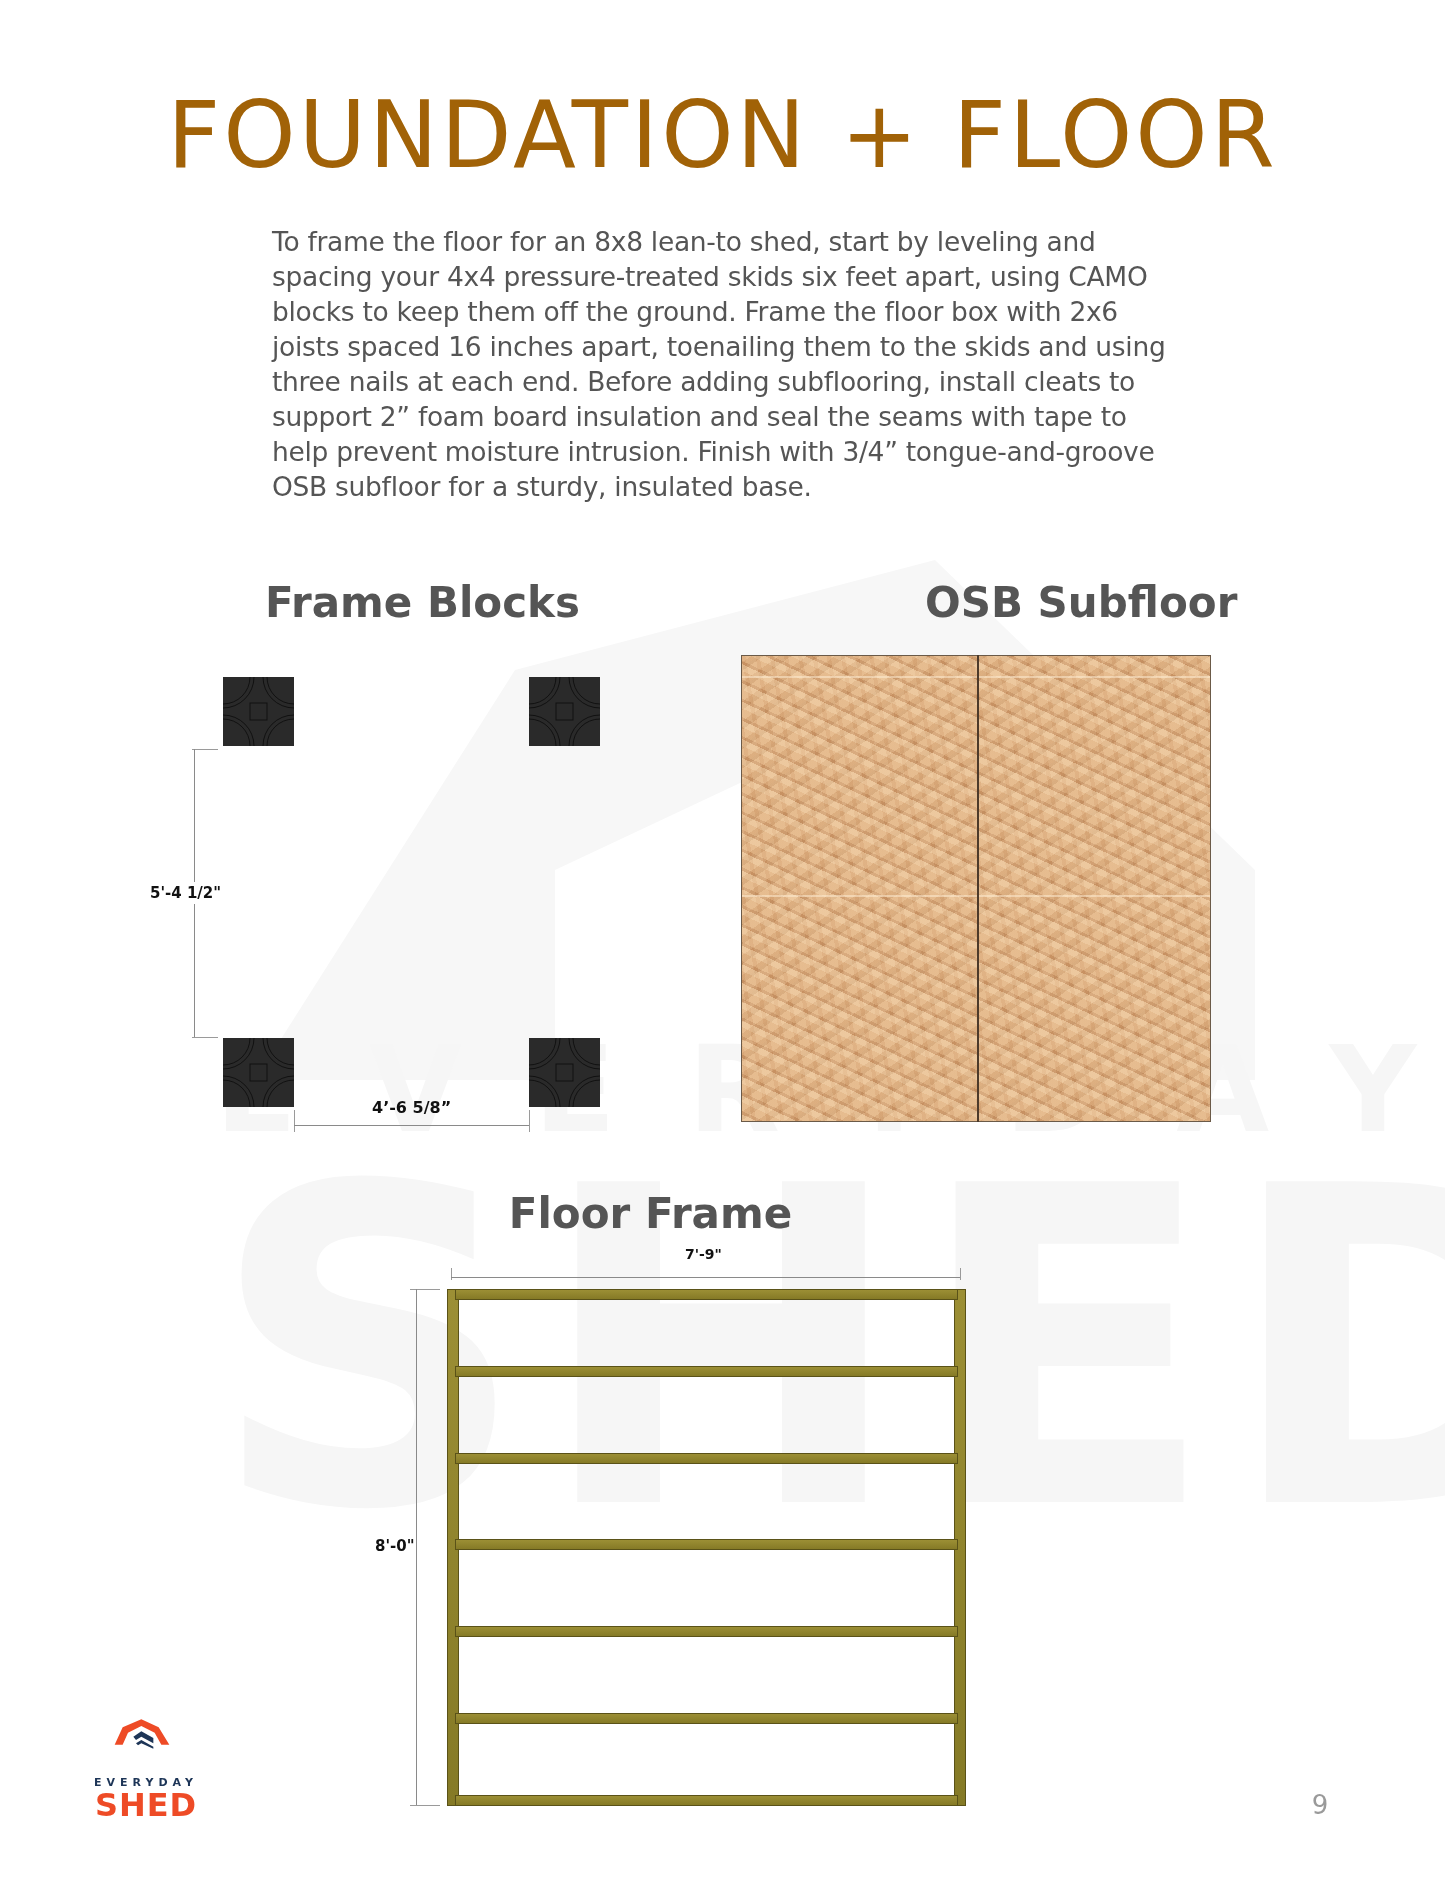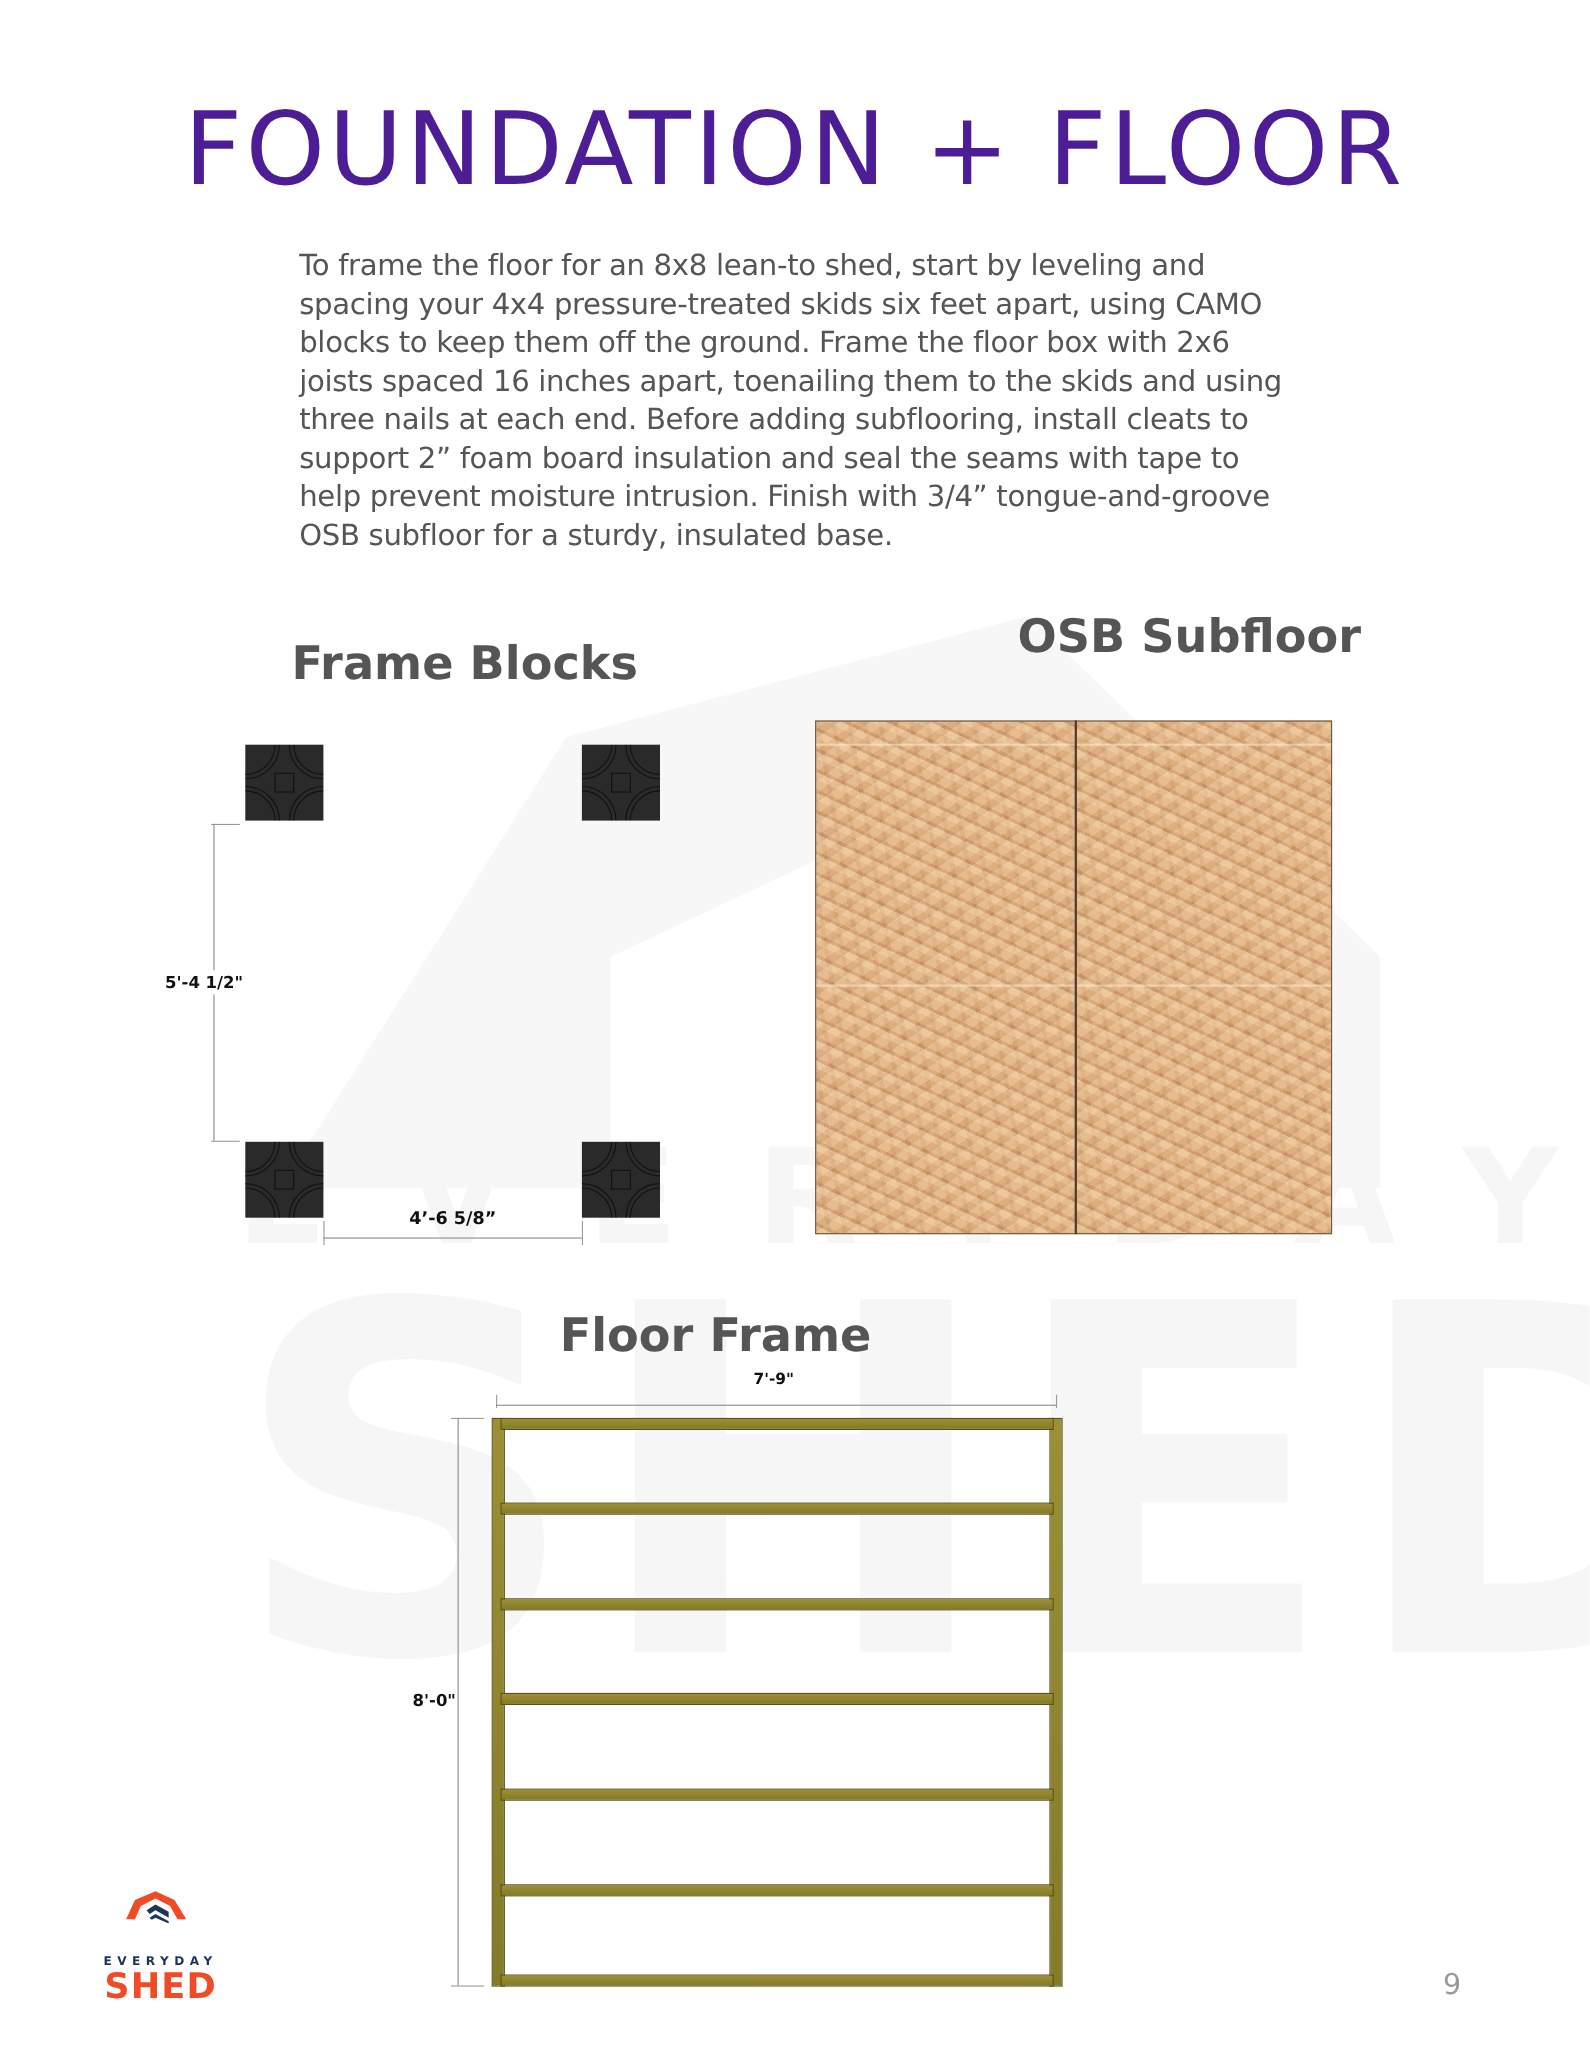--- a/index.html
+++ b/index.html
@@ -5,26 +5,26 @@
   html, body { margin: 0; padding: 0; background: #ffffff; }
   body { width: 1445px; height: 1879px; position: relative; overflow: hidden; font-family: "DejaVu Sans", sans-serif; }
   .abs { position: absolute; }
 
   
   .wm { position: absolute; color: #f6f6f6; font-family: "DejaVu Sans", sans-serif; font-weight: bold; z-index: 0; }
   .wm-house { left: 255px; top: 540px; width: 1000px; height: 540px; }
   .wm-every { left: 215px; top: 1020px; font-size: 120px; letter-spacing: 72px; }
   .wm-shed { left: 210px; top: 1130px; font-size: 440px; letter-spacing: 10px; line-height: 1; }
 
-  .title { left: 0; width: 1445px; top: 82px; text-align: center; color: #4c1d95; font-size: 92px; font-weight: normal; letter-spacing: 3px; z-index: 2; font-family: "DejaVu Sans", sans-serif; }
+  .title { left: 0; width: 1445px; top: 82px; text-align: center; color: #a16207; font-size: 92px; font-weight: normal; letter-spacing: 3px; z-index: 2; font-family: "DejaVu Sans", sans-serif; }
   .intro { left: 272px; top: 224px; width: 910px; color: #555555; font-size: 26.5px; line-height: 35px; font-weight: normal; z-index: 2; letter-spacing: -0.3px; }
 
   .h2 { color: #555555; font-size: 42px; font-weight: bold; z-index: 2; }
   .h-camo { left: 265px; top: 578px; }
-  .h-osb { left: 925px; top: 554px; }
+  .h-osb { left: 925px; top: 578px; }
   .h-frame { left: 0; width: 1301px; text-align: center; top: 1189px; }
 
   .block { width: 71px; height: 69px; background: #2a2a2a; z-index: 2; overflow: hidden; }
   .block svg { width: 100%; height: 100%; display: block; }
 
   .dimline-v { width: 1px; background: #8a8a8a; z-index: 2; }
   .dimline-h { height: 1px; background: #8a8a8a; z-index: 2; }
   .tick-h { height: 1px; background: #9a9a9a; z-index: 2; }
   .tick-v { width: 1px; background: #9a9a9a; z-index: 2; }
   .dimlabel { color: #111; font-weight: bold; font-size: 15px; z-index: 3; background: #fff; padding: 2px 0; }

